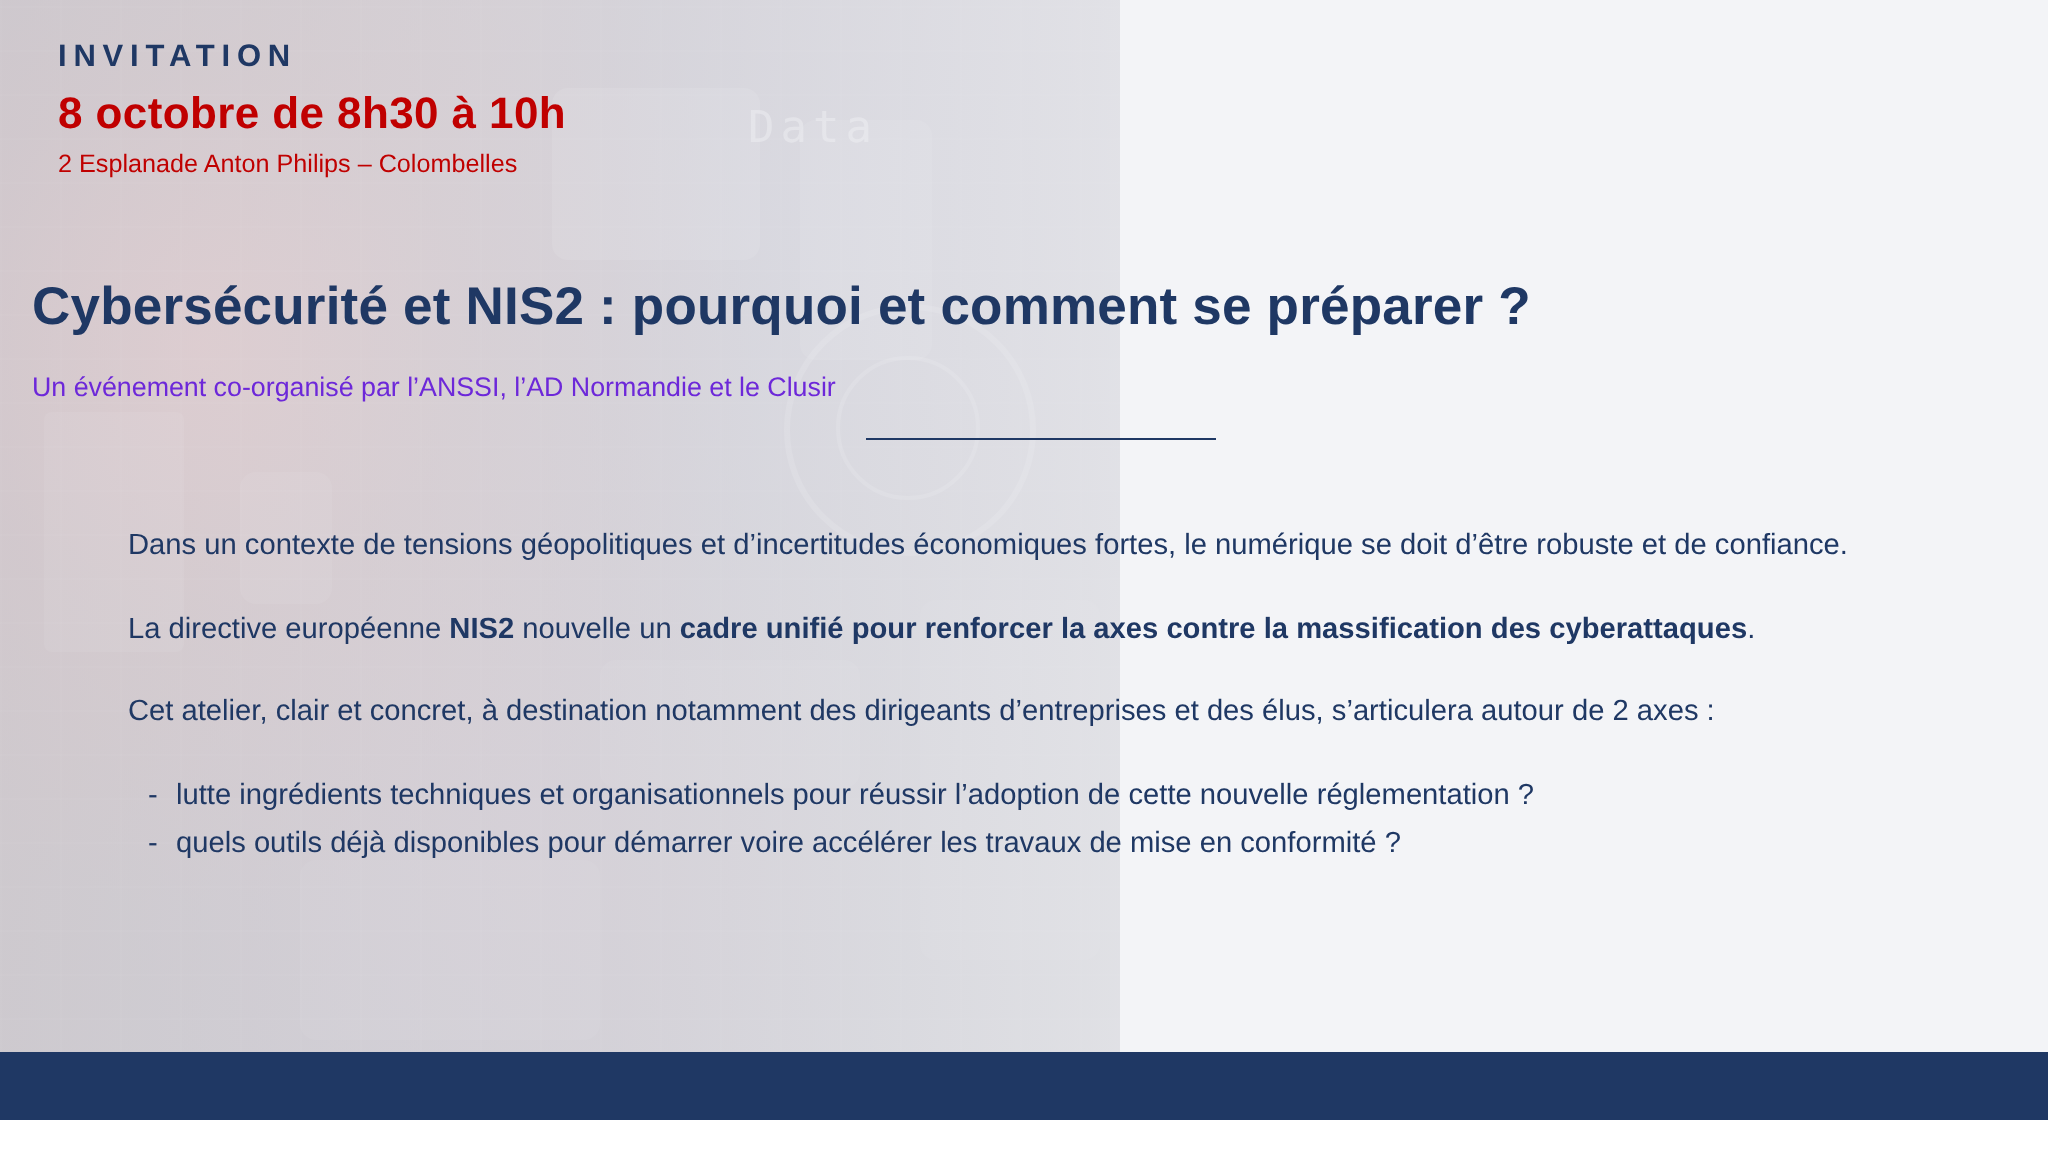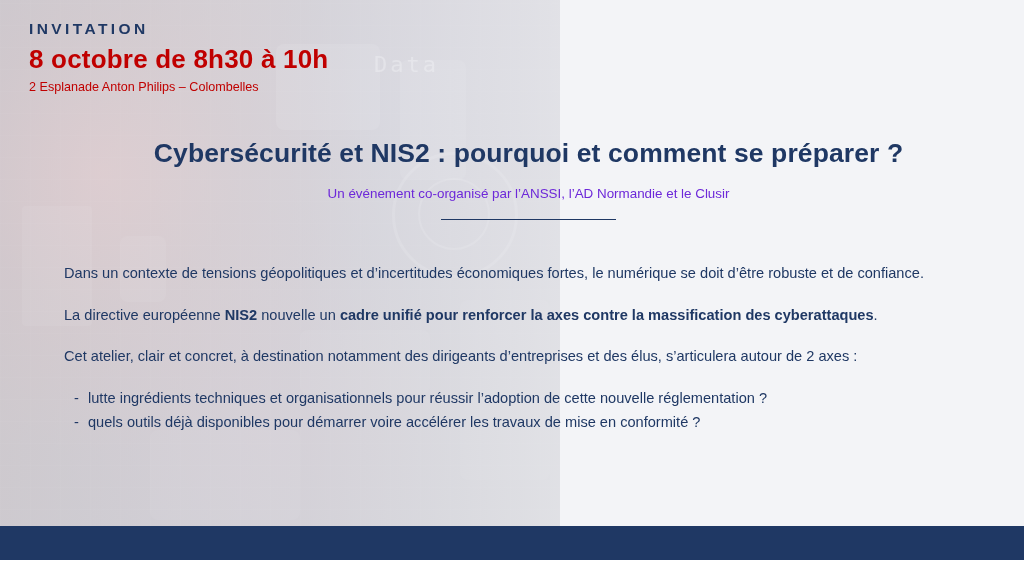--- a/index.html
+++ b/index.html
@@ -104,40 +104,39 @@
     z-index: 5;
   }
   .invitation {
     font-size: 15.5px;
     font-weight: bold;
     letter-spacing: 3.4px;
     color: #1f3864;
   }
   .event-date {
     margin-top: 6px;
-    font-size: 26px;
+    font-size: 22px;
     font-weight: bold;
     color: #c00000;
     letter-spacing: 0.2px;
   }
   .event-place {
     margin-top: 5px;
     font-size: 12.6px;
     color: #c00000;
   }
 
   
   .title-wrap {
     position: absolute;
-    left: 0;
+    left: 16px;
     right: 0;
     top: 138px;
-    text-align: center;
+    text-align: left;
     z-index: 5;
-    padding-left: 33px;
   }
   .slide-title {
     font-size: 26.5px;
     font-weight: bold;
     color: #1f3864;
     letter-spacing: 0.1px;
   }
   .subtitle {
     margin-top: 17px;
     font-size: 13.4px;

